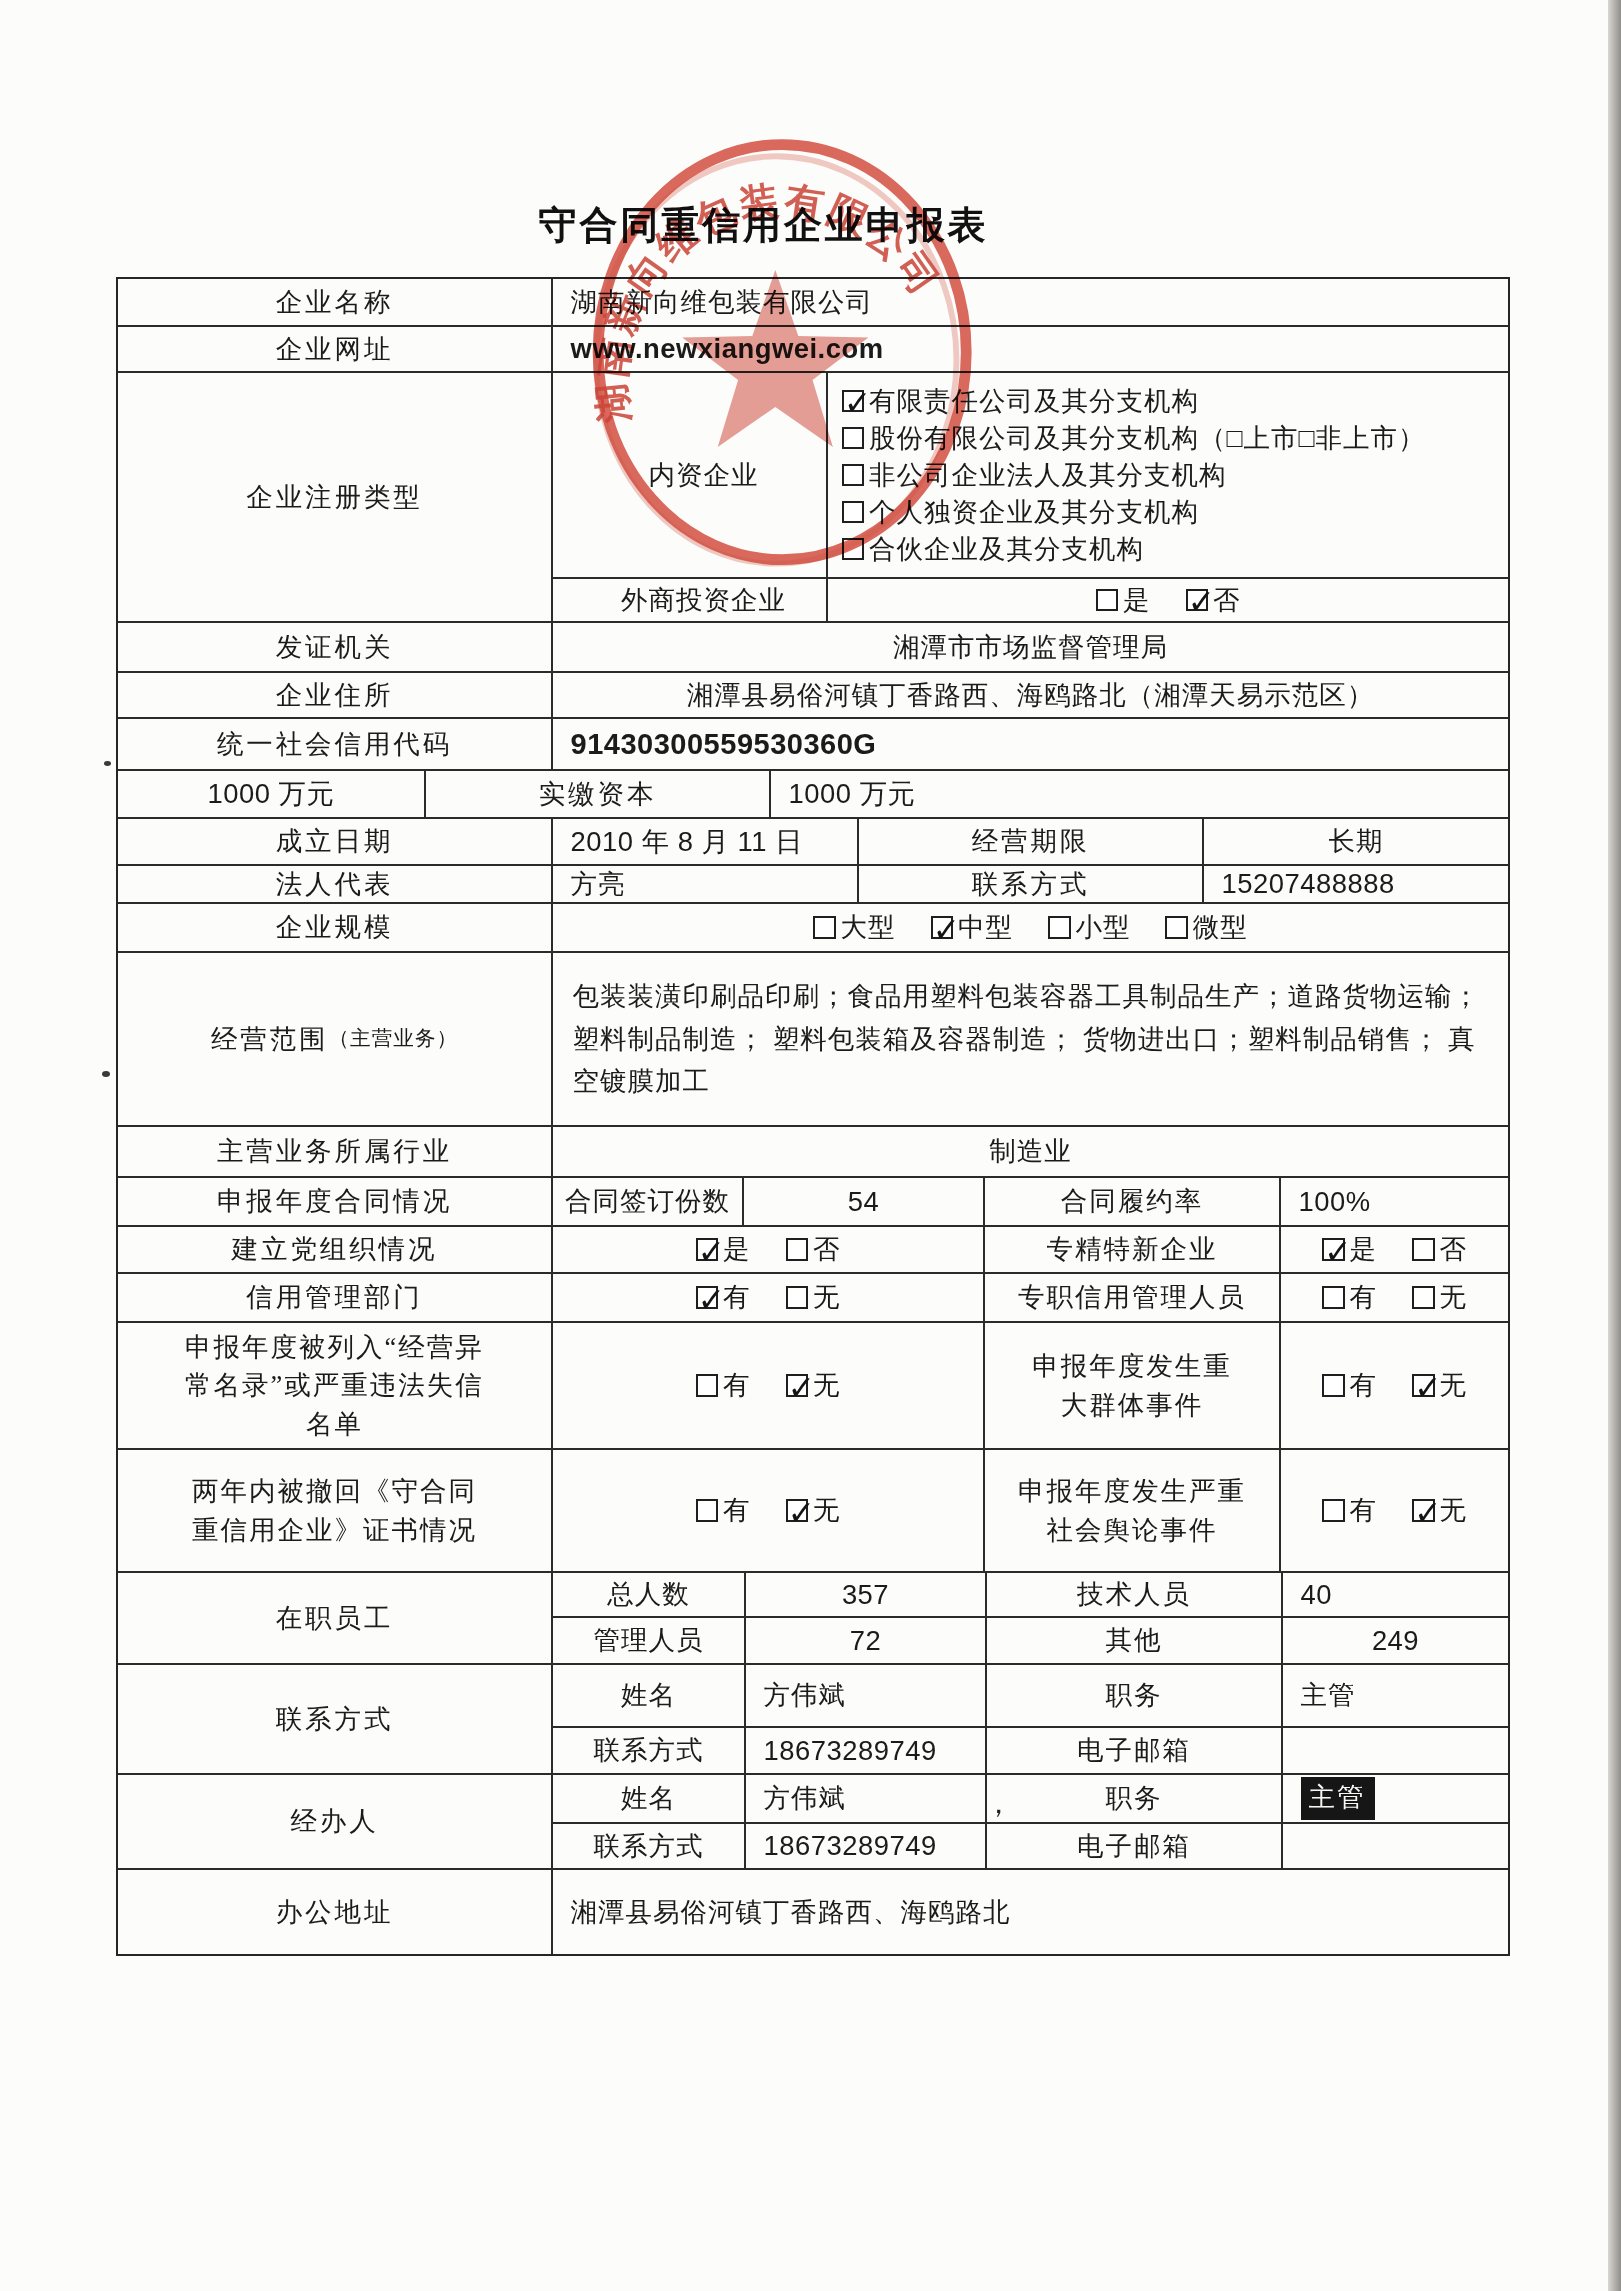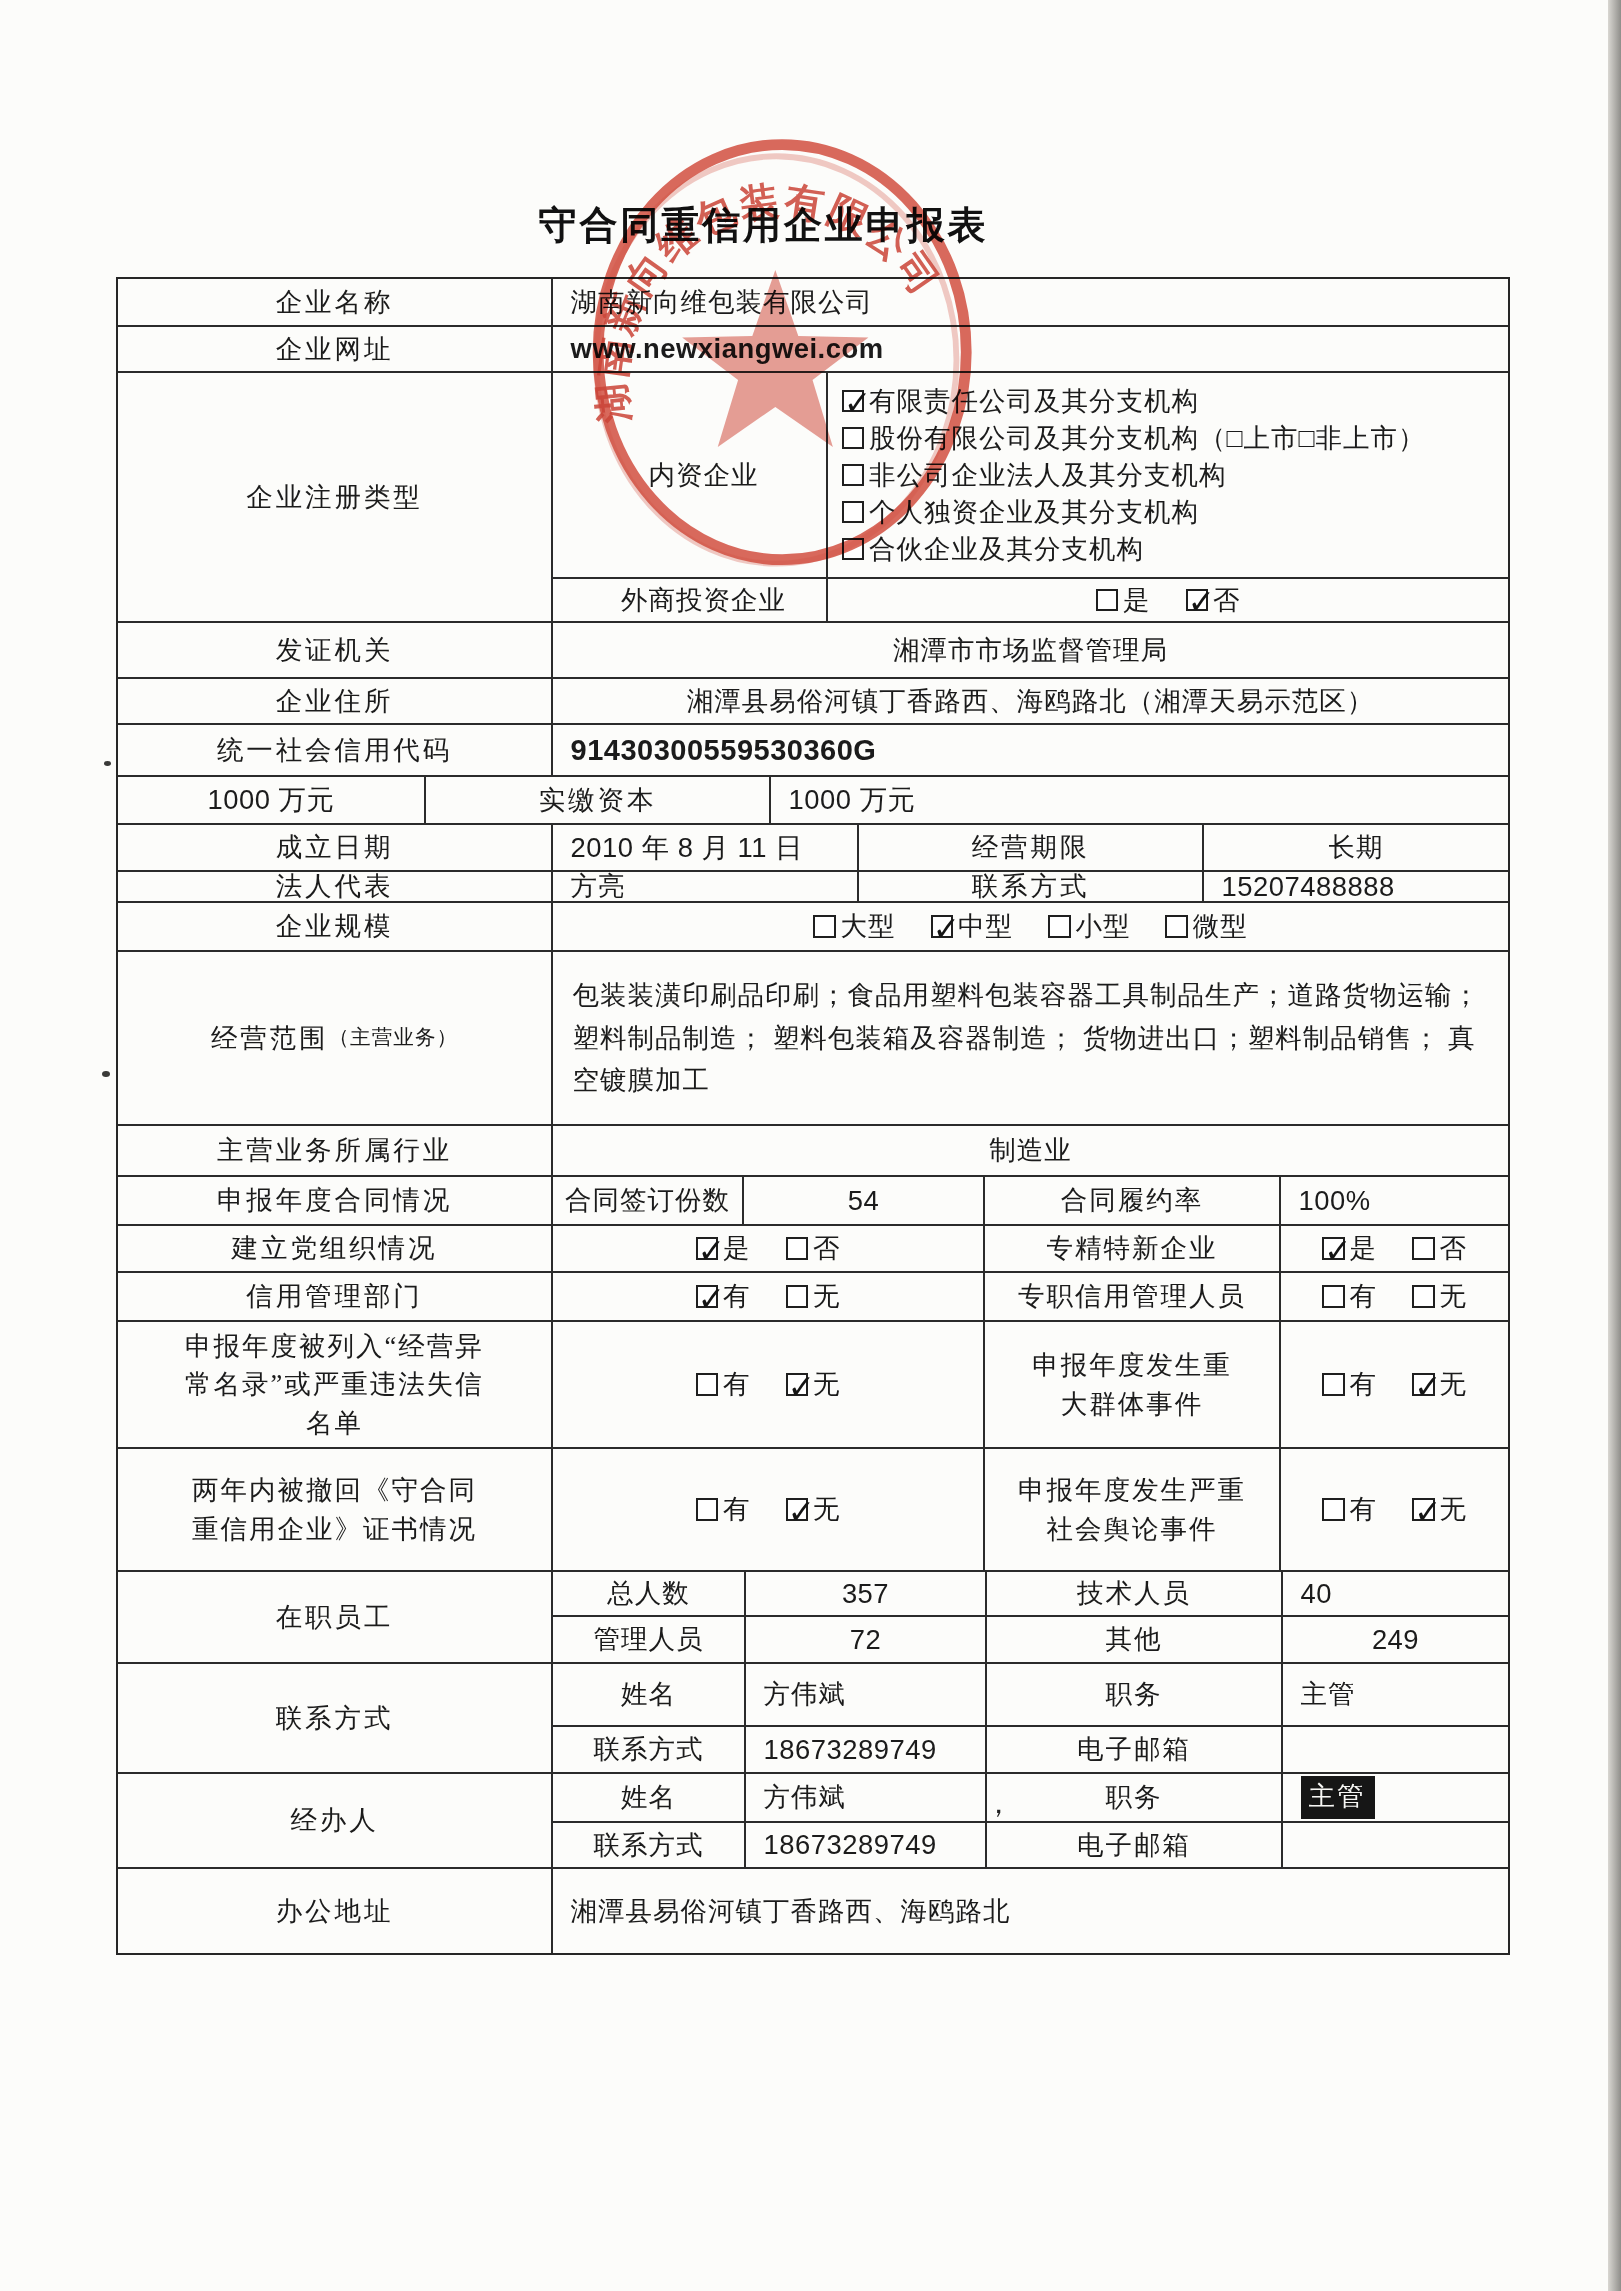--- a/index.html
+++ b/index.html
@@ -119,21 +119,21 @@
               <span class="cb"></span>
                 <span>是</span>
               <span class="cb on g"></span>
                 <span>否</span>
             </span>
           </div>
         </div>
       </div>
     </div>
 
-    <div class="row" style="height:56px">
+    <div class="row" style="height:50px">
       <div class="cell lab">发证机关</div>
       <div class="cell fl">湘潭市市场监督管理局</div>
     </div>
 
     <div class="row" style="height:46px">
       <div class="cell lab">企业住所</div>
       <div class="cell fl">湘潭县易俗河镇丁香路西、海鸥路北（湘潭天易示范区）</div>
     </div>
 
     <div class="row" style="height:52px">
@@ -147,21 +147,21 @@
       <div class="cell fl left num">1000 万元</div>
     </div>
 
     <div class="row" style="height:47px">
       <div class="cell lab">成立日期</div>
       <div class="cell w312 left num">2010 年 8 月 11 日</div>
       <div class="cell w352" style="letter-spacing:2.9px">经营期限</div>
       <div class="cell fl">长期</div>
     </div>
 
-    <div class="row" style="height:31px">
+    <div class="row" style="height:38px">
       <div class="cell lab">法人代表</div>
       <div class="cell w312 left">方亮</div>
       <div class="cell w352" style="letter-spacing:2.9px">联系方式</div>
       <div class="cell fl left num">15207488888</div>
     </div>
 
     <div class="row" style="height:49px">
       <div class="cell lab">企业规模</div>
       <div class="cell fl">
         <span class="pair">

